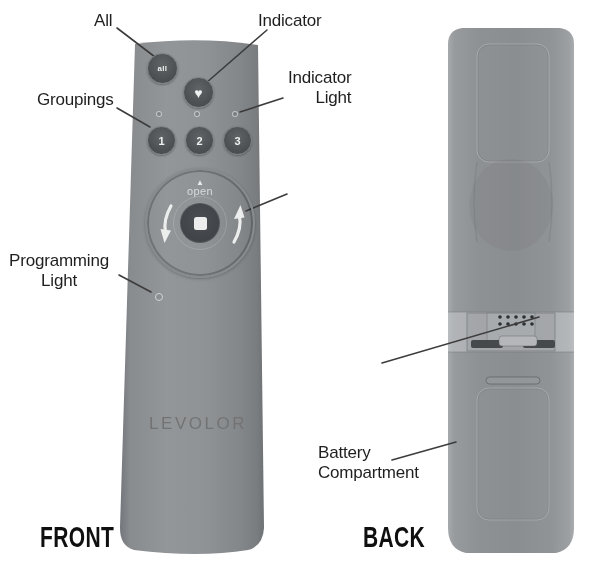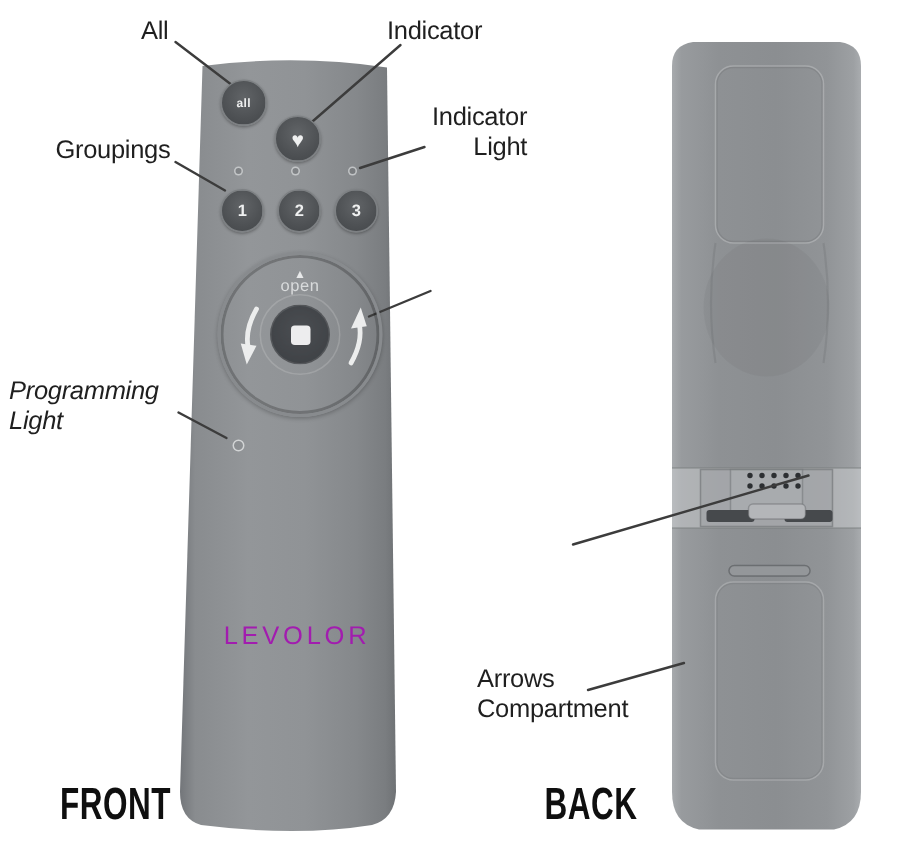--- a/index.html
+++ b/index.html
@@ -5,21 +5,21 @@
   html,body{margin:0;padding:0;background:#ffffff;}
   .stage{
     position:relative;width:600px;height:566px;background:#ffffff;overflow:hidden;
     font-family:"Liberation Sans",sans-serif;
   }
   .layer{position:absolute;left:0;top:0;}
   .label{
     position:absolute;font-size:17px;line-height:20px;color:#1f1f1f;
     white-space:pre-line;letter-spacing:-0.2px;z-index:5;
   }
-  .label.right{text-align:left;font-style:italic;}
+  .label.right{text-align:center;}
   .caption{
     position:absolute;font-size:30px;line-height:28px;font-weight:700;color:#0f0f0f;
     transform:scaleX(0.7);transform-origin:0 50%;letter-spacing:0.5px;z-index:5;
   }
   .btn{
     position:absolute;border-radius:50%;box-sizing:border-box;z-index:3;
     display:flex;align-items:center;justify-content:center;
     color:#eff0f0;font-weight:700;
     background:radial-gradient(circle at 50% 38%, #616467 0%, #4e5154 60%, #434649 100%);
     border:1.5px solid #7d8083;
@@ -58,21 +58,21 @@
   .pad-tri{display:block;font-size:8px;line-height:8px;color:#e8e9ea;}
   .pad-word{display:block;font-size:11px;line-height:9px;letter-spacing:0.4px;}
   .pad-arrow{position:absolute;top:33px;width:14px;height:42px;}
   .arrow-left{left:13px;} .arrow-right{left:84px;}
   .prog-light{
     position:absolute;left:155px;top:293px;width:8px;height:8px;border-radius:50%;
     border:1px solid #d2d4d5;background:rgba(130,133,136,0.3);box-sizing:border-box;z-index:3;
   }
   .brand{
     position:absolute;left:123px;top:414px;width:150px;text-align:center;z-index:3;
-    font-size:17px;letter-spacing:2.5px;color:#a21caf;font-weight:400;
+    font-size:17px;letter-spacing:2.5px;color:#737373;font-weight:400;
   }
 </style>
 </head>
 <body>
 
 <div class="stage">
 
   <svg class="layer" width="600" height="566" viewBox="0 0 600 566">
     <defs>
       <linearGradient id="frontGrad" x1="0" y1="0" x2="1" y2="0">
@@ -194,20 +194,20 @@
   <div class="label" style="left:288px;top:68px;text-align:right;">Indicator
 Light</div>
 
   <div class="label" style="left:37px;top:90px;">Groupings</div>
 
 
   <div class="label right" style="left:6px;top:251px;width:106px;">Programming
 Light</div>
 
 
-  <div class="label" style="left:318px;top:443px;">Arrows
+  <div class="label" style="left:318px;top:443px;">Battery
 Compartment</div>
 
   <div class="caption" style="left:40px;top:523px;">FRONT</div>
 
   <div class="caption" style="left:363px;top:523px;">BACK</div>
 
 </div>
 
 </body></html>

